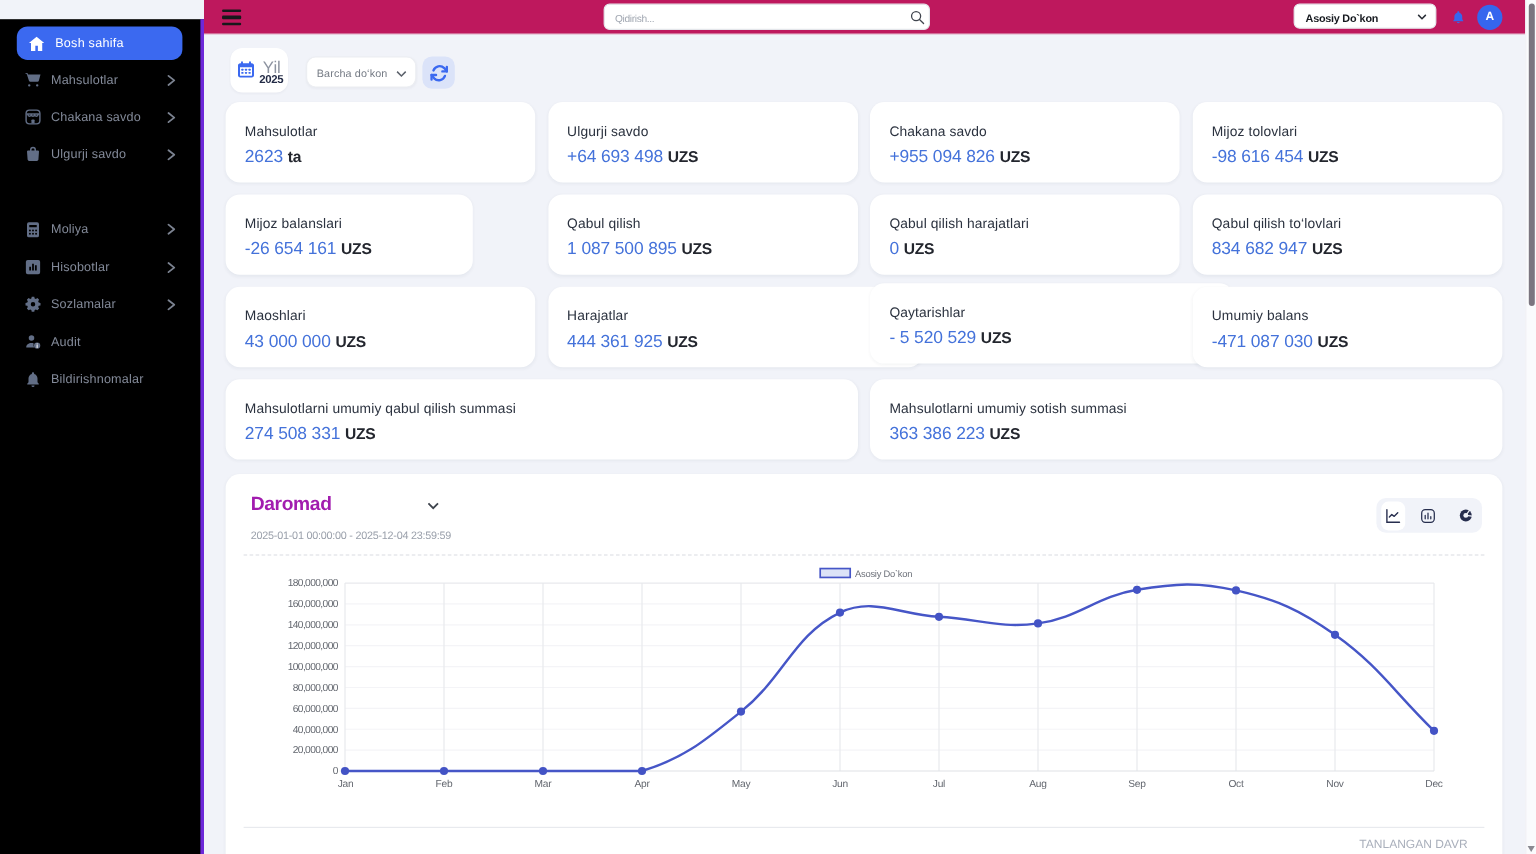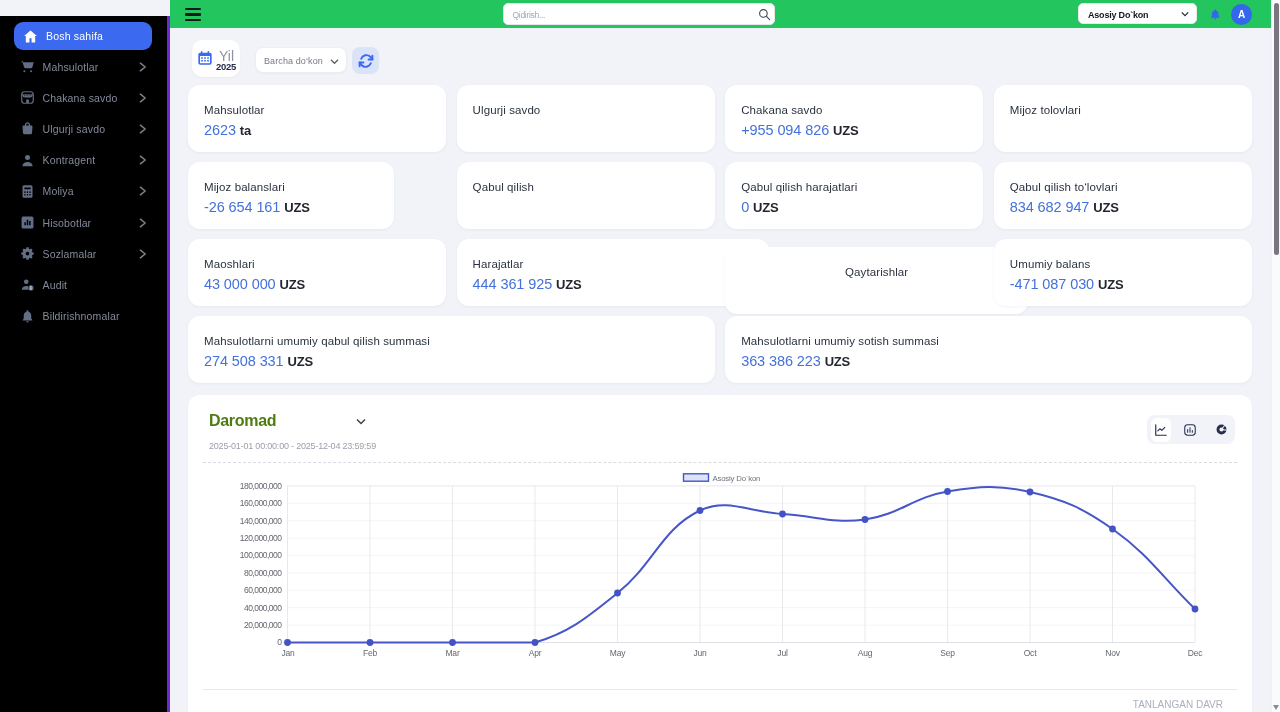--- a/index.html
+++ b/index.html
@@ -9,21 +9,21 @@
   
   .sidebar { position:absolute; left:0; top:16px; width:170px; height:712px; background:#000000; border-right:3px solid #6d28d9; z-index:6; }
   .sb-active { position:absolute; left:14px; top:6px; width:138px; height:28px; background:#3b69f0; border-radius:9px; color:#fff; display:flex; align-items:center; }
   .sb-active .ic { margin-left:9px; width:15px; height:15px; }
   .sb-active .tx { margin-left:8px; font-size:10.5px; letter-spacing:.2px; }
   .sb-item { position:absolute; left:0; width:170px; height:31px; display:flex; align-items:center; color:#838a99; }
   .sb-item .ic { position:absolute; left:20px; width:15px; height:15px; }
   .sb-item .tx { position:absolute; left:42.5px; font-size:10.5px; letter-spacing:.15px; }
   .sb-item .ch { position:absolute; left:139px; width:7.5px; height:10px; }
   
-  .topbar { position:absolute; left:170px; top:0; width:1110px; height:29px; background:#22c55e; border-bottom:1px solid #f0f1f5; z-index:5; }
+  .topbar { position:absolute; left:170px; top:0; width:1110px; height:29px; background:#be185d; border-bottom:1px solid #f0f1f5; z-index:5; }
   .burger { position:absolute; left:15px; top:7.5px; width:16px; height:14px; }
   .burger span { position:absolute; left:0; width:16px; height:2.6px; background:#17181b; border-radius:1px; }
   .search { position:absolute; left:333px; top:2.5px; width:272px; height:22px; background:#fff; border:1px solid #e4e6ea; border-radius:5px; }
   .search .ph { position:absolute; left:8.5px; top:6px; font-size:8.5px; letter-spacing:-.3px; color:#a2a8b2; }
   .search svg { position:absolute; right:3px; top:4px; }
   .tsel { position:absolute; left:908px; top:3px; width:119px; height:21px; background:#fff; border:1px solid #e7e9ed; border-radius:5px; }
   .tsel .tx { position:absolute; left:9px; top:6px; font-size:9px; letter-spacing:-.2px; font-weight:600; color:#15181e; }
   .tsel svg { position:absolute; right:7px; top:7px; }
   .bell { position:absolute; left:1038.5px; top:8px; width:12.5px; height:13px; }
   .avatar { position:absolute; left:1061px; top:3.5px; width:21px; height:21px; border-radius:50%; background:#3566ee; color:#fff; font-size:10px; font-weight:700; text-align:center; line-height:21px; }
@@ -36,21 +36,21 @@
   .pill-store .tx { position:absolute; left:8px; top:8px; font-size:9px; letter-spacing:.1px; color:#757b85; }
   .pill-store svg { position:absolute; right:7px; top:10px; }
   .btn-refresh { position:absolute; left:352px; top:47px; width:27px; height:27px; background:#dbe3f9; border-radius:8px; }
   
   .card { position:absolute; background:#fff; border-radius:12px; box-shadow:0 1px 3px rgba(25,35,65,.05); height:67px; padding:16px 16px 0; }
   .card .t { font-size:11.5px; color:#2b323f; line-height:15px; margin-top:2px; letter-spacing:.1px; }
   .card .v { font-size:14.5px; letter-spacing:-.1px; color:#4472da; line-height:19px; margin-top:3px; }
   .card .v b { font-size:13px; color:#23262e; font-weight:600; letter-spacing:-.2px; }
   
   .chart-card { position:absolute; left:188px; top:395px; width:1064px; height:400px; background:#fff; border-radius:12px; box-shadow:0 1px 3px rgba(25,35,65,.05); }
-  .ch-title { position:absolute; left:21px; top:17px; font-size:16px; letter-spacing:-.3px; font-weight:700; color:#4d7c0f; }
+  .ch-title { position:absolute; left:21px; top:17px; font-size:16px; letter-spacing:-.3px; font-weight:700; color:#a21caf; }
   .ch-carat { position:absolute; left:168px; top:22.5px; }
   .ch-date { position:absolute; left:21px; top:46px; font-size:9px; letter-spacing:-.2px; color:#9aa0ab; }
   .ch-icons { position:absolute; left:959px; top:20px; width:88px; height:29px; background:#f1f3f9; border-radius:8px; }
   .ch-icons .sel { position:absolute; left:4px; top:2.5px; width:20px; height:24px; background:#fff; border-radius:6px; }
   .ch-sep { position:absolute; left:15px; top:66.5px; width:1034px; border-top:1px dashed #d9dbe1; }
   .ch-bottom { position:absolute; left:15px; top:293.5px; width:1034px; border-top:1px solid #e8eaee; }
   .ch-tanl { position:absolute; left:0px; top:304px; width:1035px; text-align:right; font-size:10px; font-weight:400; color:#a9afbb; letter-spacing:0px; }
   
   .sbar-track { position:absolute; right:0; top:0; width:9px; height:712px; background:#fafbfd; z-index:10; border-left:1px solid #f0f1f4;}
   .sbar-thumb { position:absolute; right:1.5px; top:3px; width:5px; height:252px; background:#7b7580; border-radius:3px; }
@@ -85,30 +85,20 @@
       <span class="tx">Chakana savdo</span>
       <svg class="ch" viewBox="0 0 7.5 10" fill="none" stroke="#7b8290" stroke-width="1.5">
         <path d="M1.4 1.2 L6.2 5 L1.4 8.8" stroke-linecap="round" stroke-linejoin="round"></path>
       </svg>
     </div>
     <div class="sb-item" style="top: 97.4px;">
       <svg class="ic" viewBox="0 0 24 24" fill="#626e86">
         <path d="M8 7V6a4 4 0 0 1 8 0v1h2.5a1.5 1.5 0 0 1 1.5 1.5l-.8 11A2 2 0 0 1 17.2 21H6.8a2 2 0 0 1-2-1.8L4 8.5A1.5 1.5 0 0 1 5.5 7zm2 0h4V6a2 2 0 0 0-4 0z"></path>
       </svg>
       <span class="tx">Ulgurji savdo</span>
-      <svg class="ch" viewBox="0 0 7.5 10" fill="none" stroke="#7b8290" stroke-width="1.5">
-        <path d="M1.4 1.2 L6.2 5 L1.4 8.8" stroke-linecap="round" stroke-linejoin="round"></path>
-      </svg>
-    </div>
-    <div class="sb-item" style="top: 128.6px;">
-      <svg class="ic" viewBox="0 0 24 24" fill="#626e86">
-        <circle cx="12" cy="7.3" r="4"></circle>
-        <path d="M4 20.5c0-3.6 3.6-6.2 8-6.2s8 2.6 8 6.2V21H4z"></path>
-      </svg>
-      <span class="tx">Kontragent</span>
       <svg class="ch" viewBox="0 0 7.5 10" fill="none" stroke="#7b8290" stroke-width="1.5">
         <path d="M1.4 1.2 L6.2 5 L1.4 8.8" stroke-linecap="round" stroke-linejoin="round"></path>
       </svg>
     </div>
     <div class="sb-item" style="top: 159.8px;">
       <svg class="ic" viewBox="0 0 24 24" fill="#626e86">
         <path d="M6.5 2h11A2.5 2.5 0 0 1 20 4.5v15a2.5 2.5 0 0 1-2.5 2.5h-11A2.5 2.5 0 0 1 4 19.5v-15A2.5 2.5 0 0 1 6.5 2zM7 5.5v3h10v-3zm.9 6.2a1.3 1.3 0 1 0 0 2.6 1.3 1.3 0 0 0 0-2.6zm4.1 0a1.3 1.3 0 1 0 0 2.6 1.3 1.3 0 0 0 0-2.6zm4.1 0a1.3 1.3 0 1 0 0 2.6 1.3 1.3 0 0 0 0-2.6zM7.9 16a1.3 1.3 0 1 0 0 2.6 1.3 1.3 0 0 0 0-2.6zm4.1 0a1.3 1.3 0 1 0 0 2.6 1.3 1.3 0 0 0 0-2.6zm4.1 0a1.3 1.3 0 1 0 0 2.6 1.3 1.3 0 0 0 0-2.6z" fill-rule="evenodd"></path>
       </svg>
       <span class="tx">Moliya</span>
       <svg class="ch" viewBox="0 0 7.5 10" fill="none" stroke="#7b8290" stroke-width="1.5">
@@ -204,55 +194,59 @@
       <path d="M18.4 15A7.3 7.3 0 0 1 6.4 17.7l-2.9-3.7"></path>
     </svg>
 </div>
 
 <div class="card" style="left:188px;   top:84.5px;  width:258px;">
     <div class="t">Mahsulotlar</div>
     <div class="v">2623 <b>ta</b></div>
   </div>
 <div class="card" style="left:456.6px; top:84.5px;  width:258px;">
     <div class="t">Ulgurji savdo</div>
+    <div class="v">+64 693 498 <b>UZS</b></div>
   </div>
 <div class="card" style="left:725.2px; top:84.5px;  width:258px;">
     <div class="t">Chakana savdo</div>
     <div class="v">+955 094 826 <b>UZS</b></div>
   </div>
 <div class="card" style="left:993.8px; top:84.5px;  width:258px;">
     <div class="t">Mijoz tolovlari</div>
+    <div class="v">-98 616 454 <b>UZS</b></div>
   </div>
 
 <div class="card" style="left:188px;   top:161.5px; width:206px;">
     <div class="t">Mijoz balanslari</div>
     <div class="v">-26 654 161 <b>UZS</b></div>
   </div>
 <div class="card" style="left:456.6px; top:161.5px; width:258px;">
     <div class="t">Qabul qilish</div>
+    <div class="v">1 087 500 895 <b>UZS</b></div>
   </div>
 <div class="card" style="left:725.2px; top:161.5px; width:258px;">
     <div class="t">Qabul qilish harajatlari</div>
     <div class="v">0 <b>UZS</b></div>
   </div>
 <div class="card" style="left:993.8px; top:161.5px; width:258px;">
     <div class="t">Qabul qilish to‘lovlari</div>
     <div class="v">834 682 947 <b>UZS</b></div>
   </div>
 
 <div class="card" style="left:188px;   top:238.5px; width:258px;">
     <div class="t">Maoshlari</div>
     <div class="v">43 000 000 <b>UZS</b></div>
   </div>
 <div class="card" style="left:456.6px; top:238.5px; width:312px;">
     <div class="t">Harajatlar</div>
     <div class="v">444 361 925 <b>UZS</b></div>
   </div>
-<div class="card" style="left:725.2px; top:247px; width:303px;text-align:center;">
+<div class="card" style="left:725.2px; top:236px; width:303px;">
     <div class="t">Qaytarishlar</div>
+    <div class="v">- 5 520 529 <b>UZS</b></div>
   </div>
 <div class="card" style="left:993.8px; top:238.5px; width:258px;">
     <div class="t">Umumiy balans</div>
     <div class="v">-471 087 030 <b>UZS</b></div>
   </div>
 
 <div class="card" style="left:188px;   top:315.5px; width:527px;">
     <div class="t">Mahsulotlarni umumiy qabul qilish summasi</div>
     <div class="v">274 508 331 <b>UZS</b></div>
   </div>

